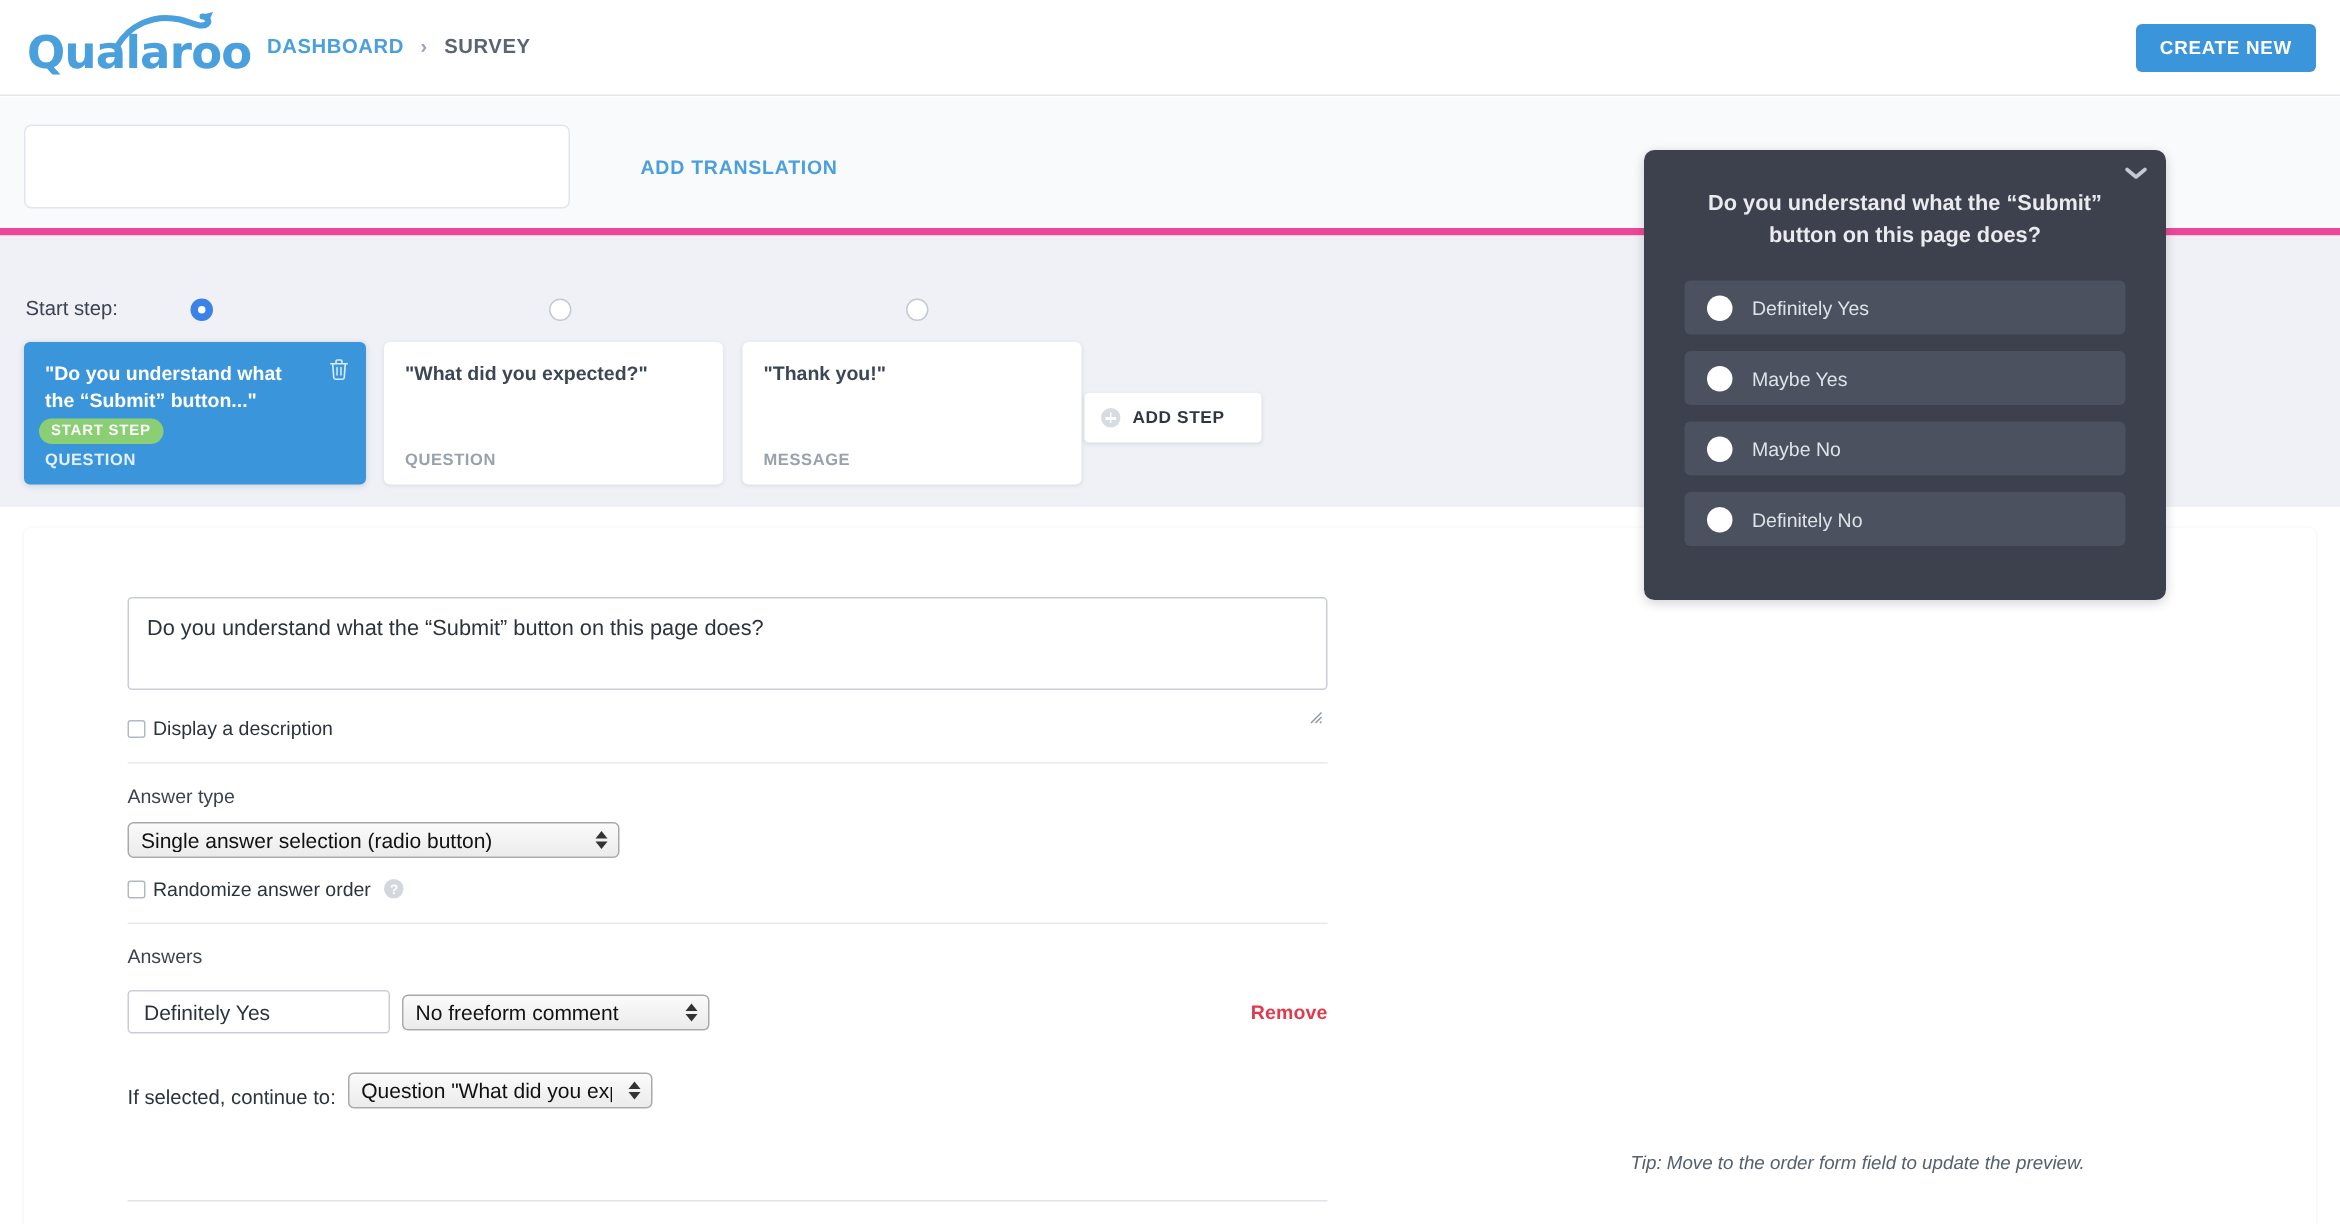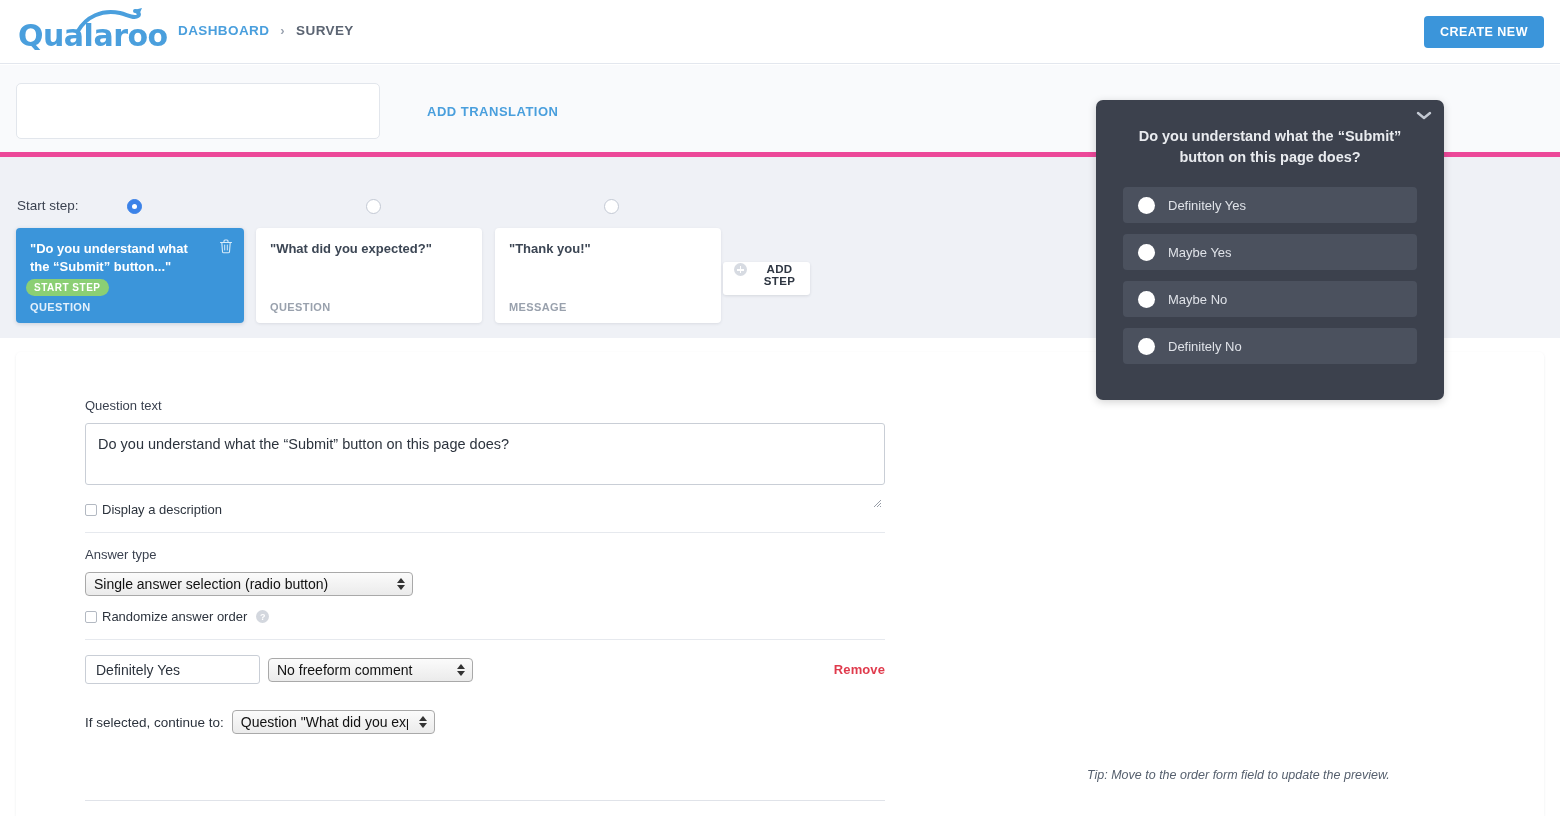--- a/index.html
+++ b/index.html
@@ -127,24 +127,24 @@
     color: #99a1ad;
   }
   .step-card.active .step-type { color: #e3f0fb; }
   .trash-icon {
     position: absolute; right: 11px; top: 11px;
     width: 14px; height: 15px; cursor: pointer;
   }
 
   .add-step-btn {
     position: absolute; left: 723px; top: 262px;
-    width: 87px; height: 33px;
+    width: 118px; height: 33px;
     background: #ffffff; border: none; border-radius: 3px;
     box-shadow: 0 1px 3px rgba(30,40,60,0.12);
-    display: flex; gap: 8px;
+    display: flex; align-items: center; gap: 8px;
     padding-left: 11px;
     cursor: pointer;
     font-family: "Liberation Sans", sans-serif;
   }
   .plus-icon {
     width: 13px; height: 13px; border-radius: 50%;
     background: #d7dbe2; position: relative; flex: none;
   }
   .plus-icon::before, .plus-icon::after {
     content: ""; position: absolute; background: #fff;
@@ -238,21 +238,21 @@
     padding: 0 10px; font-size: 14px; color: #2c333d;
     font-family: "Liberation Sans", sans-serif; outline: none;
     background: #fff;
   }
   .ans-select { margin-left: 8px; }
   .remove-link {
     margin-left: auto; font-size: 13px; font-weight: 700;
     color: #e03b4d; cursor: pointer; letter-spacing: 0.1px;
   }
   .continue-row {
-    display: flex; align-items: center; gap: 8px; margin-top: 26px;
+    display: flex; align-items: flex-end; gap: 8px; margin-top: 26px;
   }
   .continue-label { font-size: 13.5px; color: #2c333d; }
   .hr-bottom {
     position: absolute; left: 69px; top: 448px;
     width: 800px; height: 1px; background: #e0e3e9;
   }
 
   
   .preview-wrap { position: absolute; left: 1078px; top: 94px; }
   .preview-card {
@@ -347,21 +347,20 @@
 
 <button class="add-step-btn">
   <span class="plus-icon"></span>
   <span class="add-step-label">ADD STEP</span>
 </button>
 
 <div class="main-panel">
 
   <div class="form-col">
 
-    <div class="field-label">Question text</div>
     <div style="position:relative">
       <textarea class="qtext-area" style="">Do you understand what the “Submit” button on this page does?</textarea>
       <svg class="resize-grip" viewBox="0 0 9 9">
         <path d="M8 1L1 8M8 4L4 8M8 7L7 8" stroke="#8c939e" stroke-width="0.9"></path>
       </svg>
     </div>
 
     <div class="check-row">
       <span class="cbox"></span>
       <span class="check-label">Display a description</span>
@@ -381,20 +380,21 @@
     </span>
 
     <div class="check-row">
       <span class="cbox"></span>
       <span class="check-label">Randomize answer order</span>
       <span class="help-icon">?</span>
     </div>
 
     <div class="hr"></div>
 
+    <div class="field-label" style="margin-top:14px">Answers</div>
 
     <div class="answers-row">
       <input class="ans-input" value="Definitely Yes" style="">
       <span class="sel-wrap ans-select">
         <select class="sel" style="width:205px">
           <option>No freeform comment</option>
         </select>
         <span class="sel-arrows">
             <i class="up"></i>
             <i class="dn"></i>

